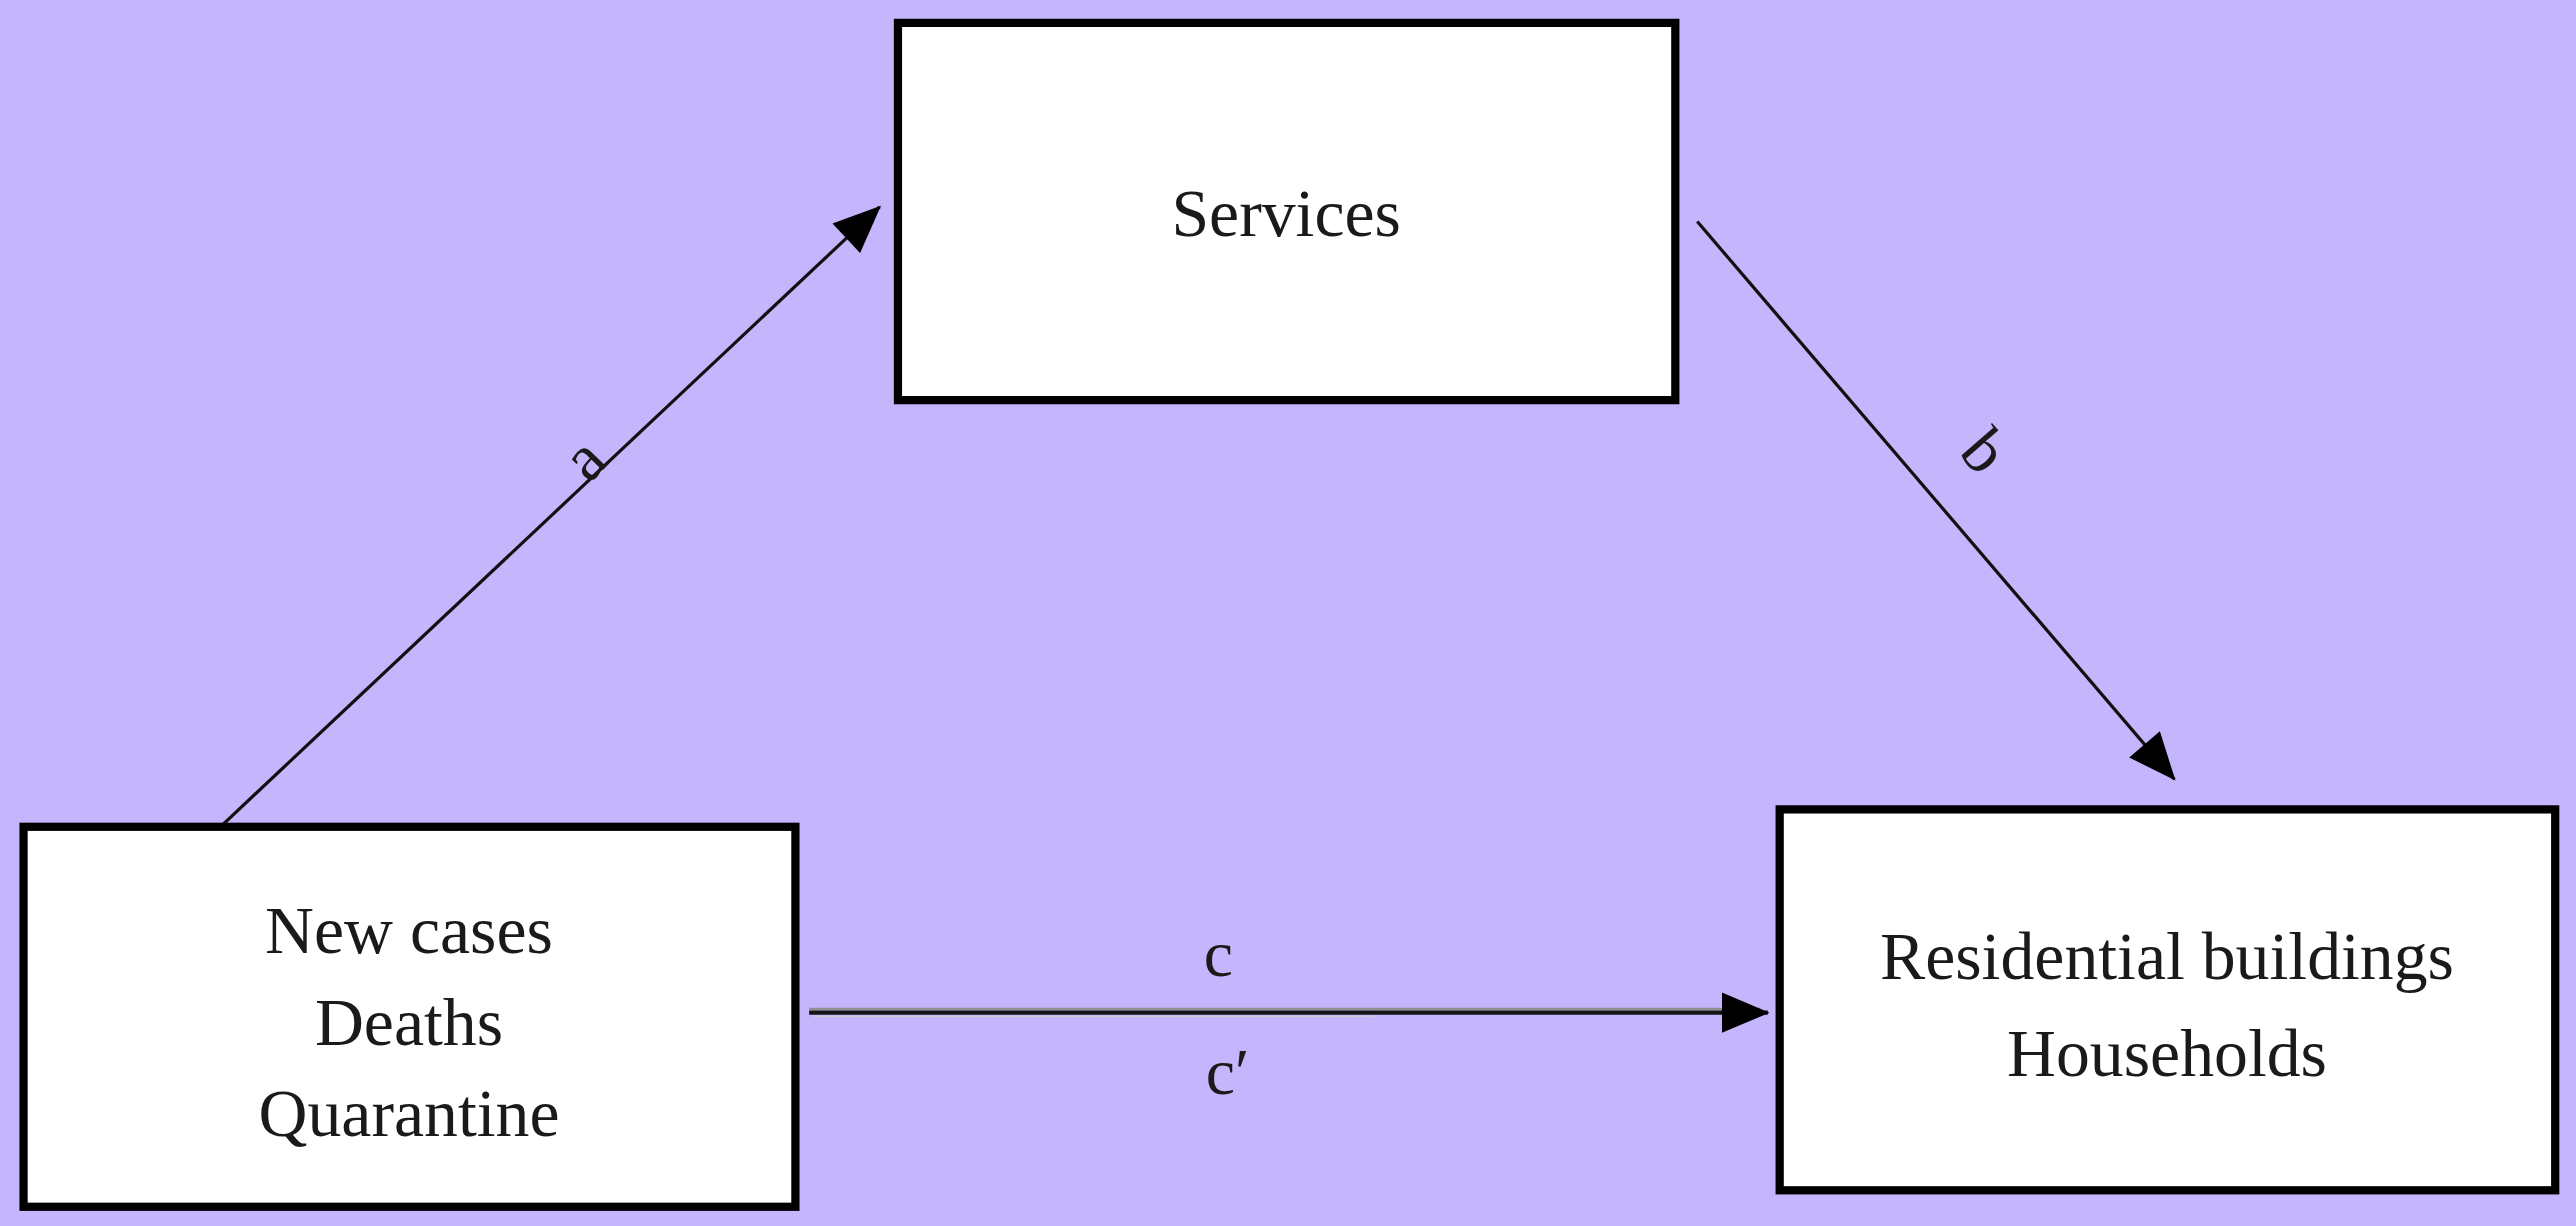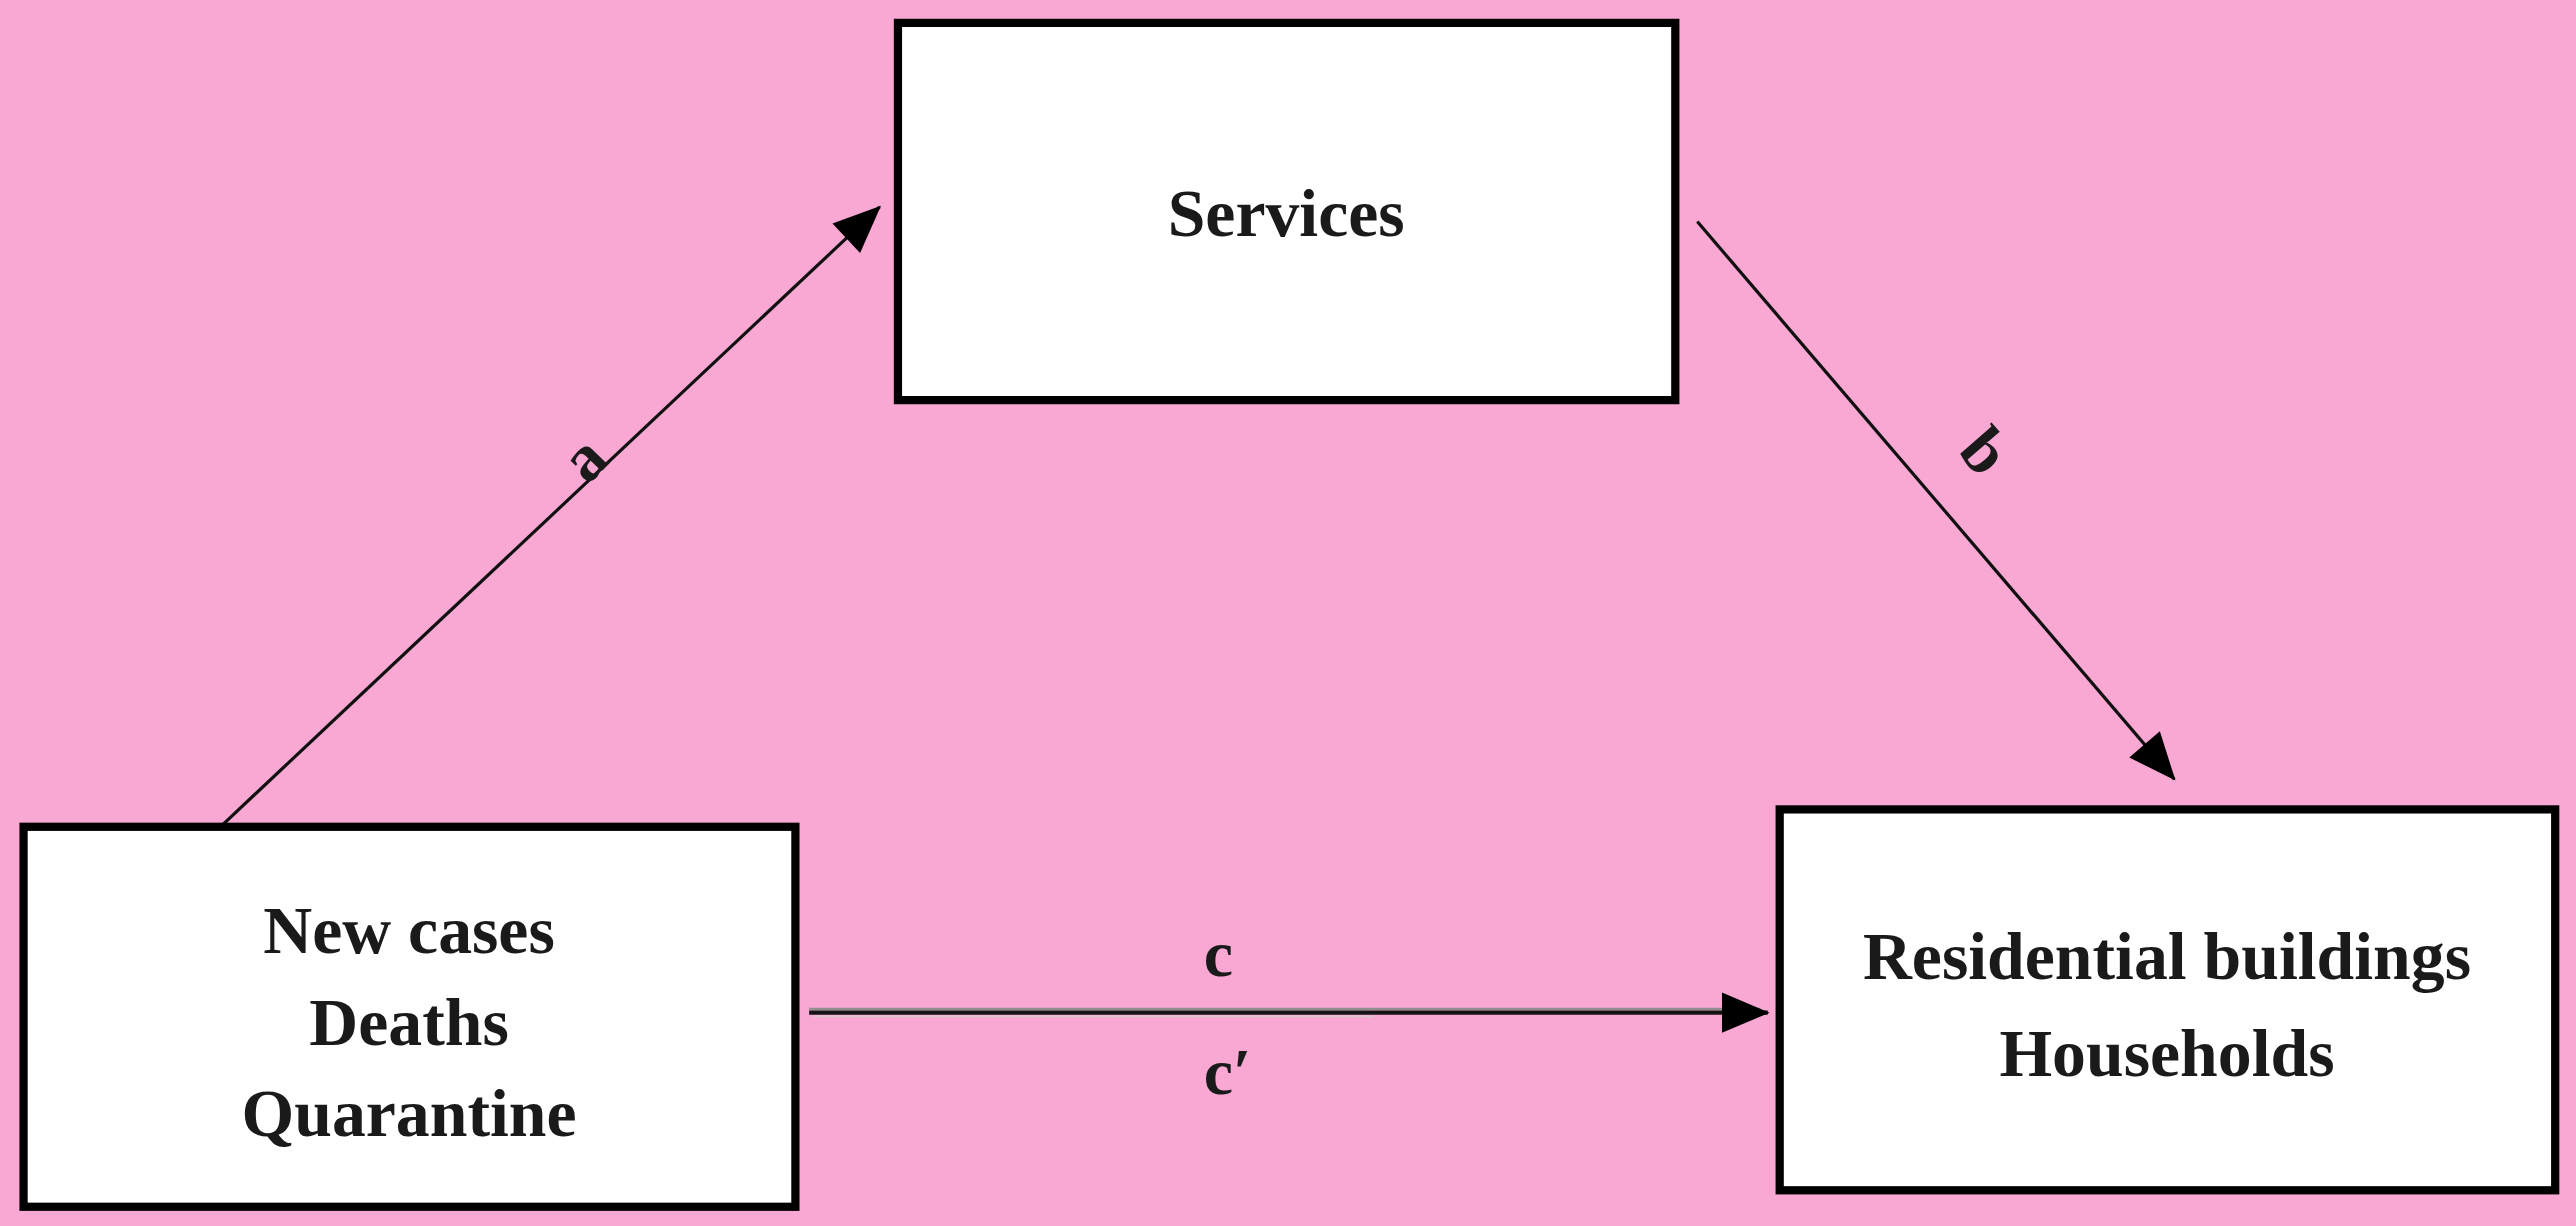--- a/index.html
+++ b/index.html
@@ -5,22 +5,21 @@
   html, body {
     margin: 0;
     padding: 0;
     background: #ffffff;
     width: 100%;
     height: 100%;
   }
   .figure-wrap {
     width: 100%;
     height: 100%;
-    background: #f9a8d4;
-    font-weight: bold;
+    background: #c4b5fd;
   }
   svg {
     display: block;
     width: 100%;
     height: 100%;
   }
   .node-rect {
     fill: #ffffff;
     stroke: #000000;
     stroke-width: 9px;

